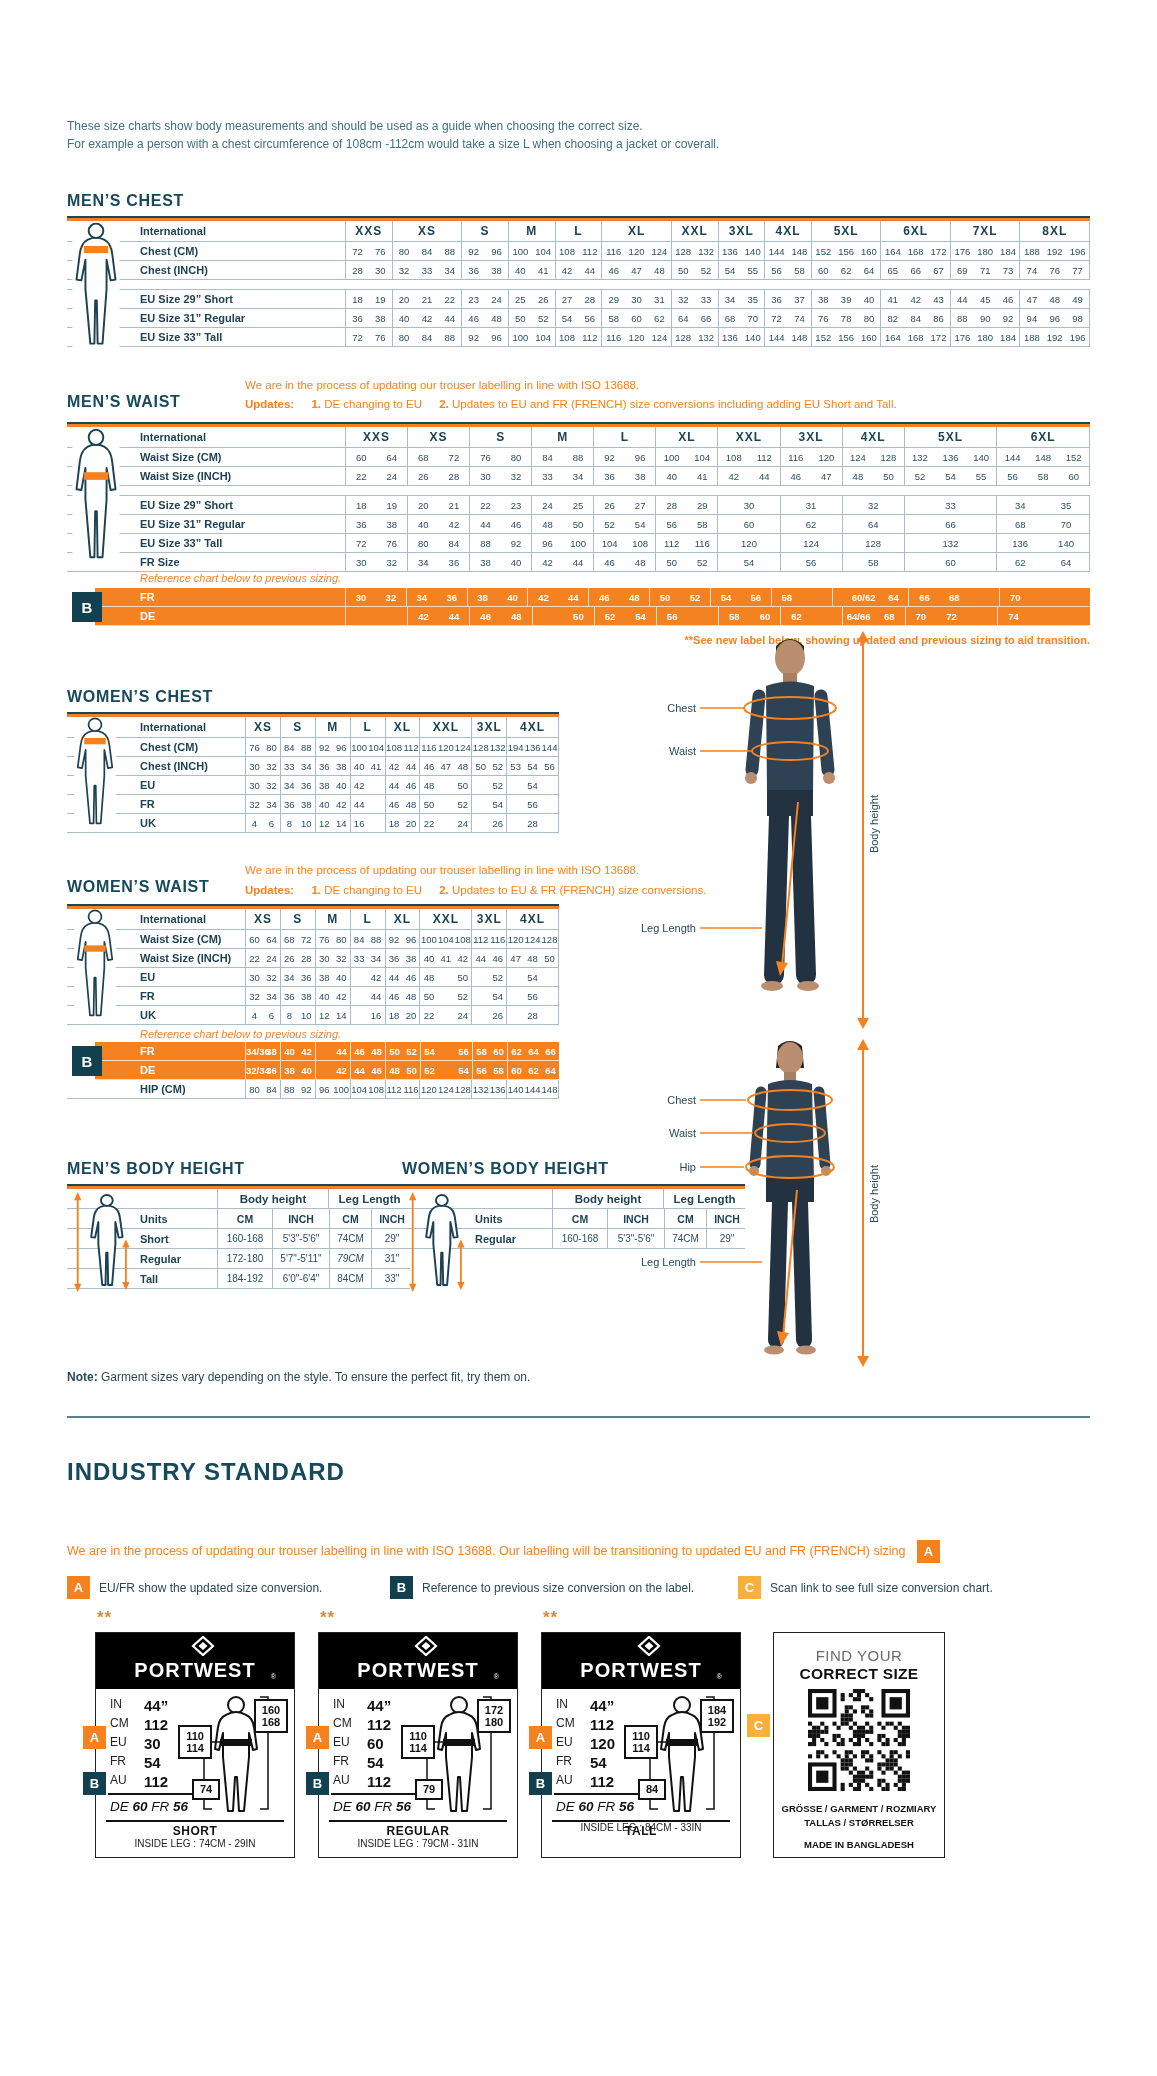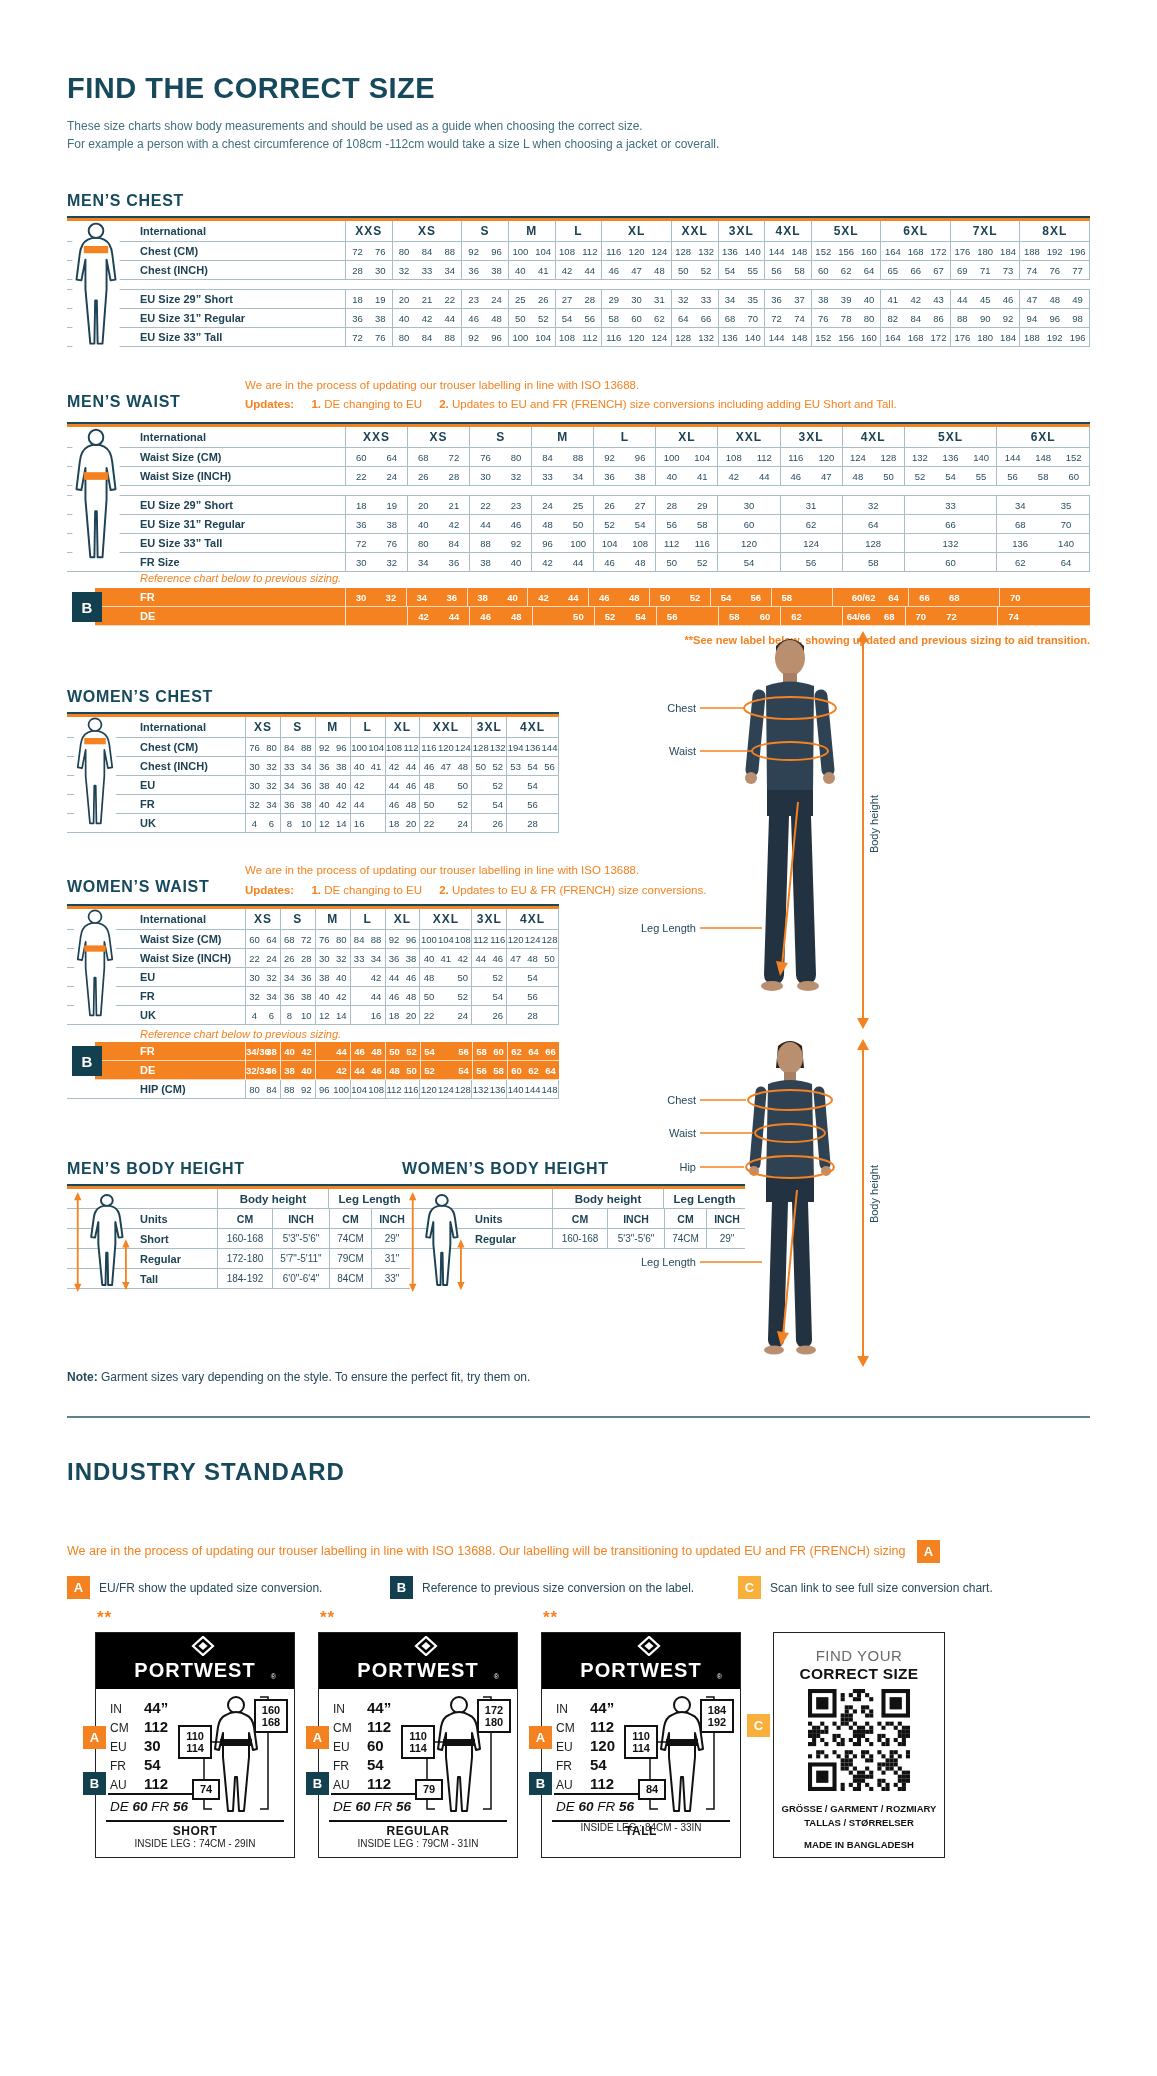--- a/index.html
+++ b/index.html
@@ -49,21 +49,21 @@
   .sq{display:inline-flex;align-items:center;justify-content:center;width:23px;height:23px;color:#fff;font-weight:700;font-size:13px;vertical-align:middle}
   .sq.o{background:#F58220}.sq.n{background:#12404F}.sq.y{background:#F9AF3C}
   .legitem{position:absolute;display:flex;align-items:center;gap:9px;font-size:12px;color:#26495B;white-space:nowrap}
   
   .stars{position:absolute;color:#F58220;font-weight:800;font-size:17px;letter-spacing:1px}
   .label-card{position:absolute;width:200px;height:226px;background:#fff;border:1.5px solid #222;box-sizing:border-box}
   .card-head{position:relative;height:56px;background:#000;overflow:hidden}
   .pw{position:absolute;left:0;right:0;top:26px;text-align:center;color:#fff;font-weight:800;font-size:20px;letter-spacing:1px}
   .reg{position:absolute;right:18px;top:40px;color:#fff;font-size:7px}
   .dm{position:absolute;left:50%;top:3px;transform:translateX(-4px)}
-  .specrow{position:absolute;left:14px;height:19px;display:flex;align-items:flex-end}
+  .specrow{position:absolute;left:14px;height:19px;display:flex;align-items:flex-start}
   .speclab{width:34px;font-size:12px;color:#222}
   .specval{font-size:15px;font-weight:800;color:#111;font-stretch:condensed}
   .prevline{position:absolute;left:14px;font-size:13.5px;color:#111;font-style:italic;white-space:nowrap}
   .prevline b{font-weight:800}
   .hline{position:absolute;background:#111}
   .mbox{position:absolute;border:2px solid #111;background:#fff;text-align:center;font-weight:800;color:#111;font-size:11px;line-height:12.5px;display:flex;flex-direction:column;justify-content:center}
   .fitname{position:absolute;left:0;right:0;text-align:center;font-weight:800;font-size:12px;color:#111;letter-spacing:.5px}
   .insideleg{position:absolute;left:0;right:0;text-align:center;font-size:10px;color:#222}
   
   .qr-card{position:absolute;width:172px;height:226px;background:#fff;border:1.5px solid #222;box-sizing:border-box;text-align:center}
@@ -72,21 +72,20 @@
   .qr-holder{position:absolute;top:56px;left:50%;transform:translateX(-50%)}
   .qr-l{position:absolute;left:0;right:0;font-size:9.5px;font-weight:700;color:#111}
   .footer1{position:absolute;left:0;right:0;text-align:center;font-size:17px;font-weight:800;color:#17495C;letter-spacing:1.2px}
   .footer2{position:absolute;left:0;right:0;text-align:center;font-size:14px;font-weight:600;color:#2F6579;letter-spacing:.8px}
 </style>
 </head>
 <body>
 
 <div class="page" id="page">
 
-  <h1 class="title">FIND THE CORRECT SIZE</h1>
   <div class="sub" style="top:119px">These size charts show body measurements and should be used as a guide when choosing the correct size.</div>
   <div class="sub" style="top:137px">For example a person with a chest circumference of 108cm -112cm would take a size L when choosing a jacket or coverall.</div>
 
   <h2 class="sec" style="top:192px">MEN’S CHEST</h2>
   <div id="t_mens_chest" class="stable" style="left: 67px; top: 218px; width: 1023px;">
       <div class="srow head">
         <div class="slabel" style="flex: 0 0 278px;">International</div>
         <div class="sgrp" style="flex: 2 1 0px;">XXS</div>
         <div class="sgrp" style="flex: 3 1 0px;">XS</div>
         <div class="sgrp" style="flex: 2 1 0px;">S</div>
@@ -1342,21 +1341,21 @@
         <div class="bhlabel" style="flex: 0 0 150px;">Short</div>
         <div class="bhcell " style="flex: 0 0 54px;">160-168</div>
         <div class="bhcell " style="flex: 0 0 56px;">5'3"-5'6"</div>
         <div class="bhcell " style="flex: 0 0 41px;">74CM</div>
         <div class="bhcell " style="flex: 0 0 40px;">29"</div>
       </div>
       <div class="bhrow">
         <div class="bhlabel" style="flex: 0 0 150px;">Regular</div>
         <div class="bhcell " style="flex: 0 0 54px;">172-180</div>
         <div class="bhcell " style="flex: 0 0 56px;">5'7"-5'11"</div>
-        <div class="bhcell " style="flex: 0 0 41px;">79CM</div>
+        <div class="bhcell " style="flex: 0 0 41px; font-style: italic;">79CM</div>
         <div class="bhcell " style="flex: 0 0 40px;">31"</div>
       </div>
       <div class="bhrow">
         <div class="bhlabel" style="flex: 0 0 150px;">Tall</div>
         <div class="bhcell " style="flex: 0 0 54px;">184-192</div>
         <div class="bhcell " style="flex: 0 0 56px;">6'0"-6'4"</div>
         <div class="bhcell " style="flex: 0 0 41px;">84CM</div>
         <div class="bhcell " style="flex: 0 0 40px;">33"</div>
       </div>
     </div>

